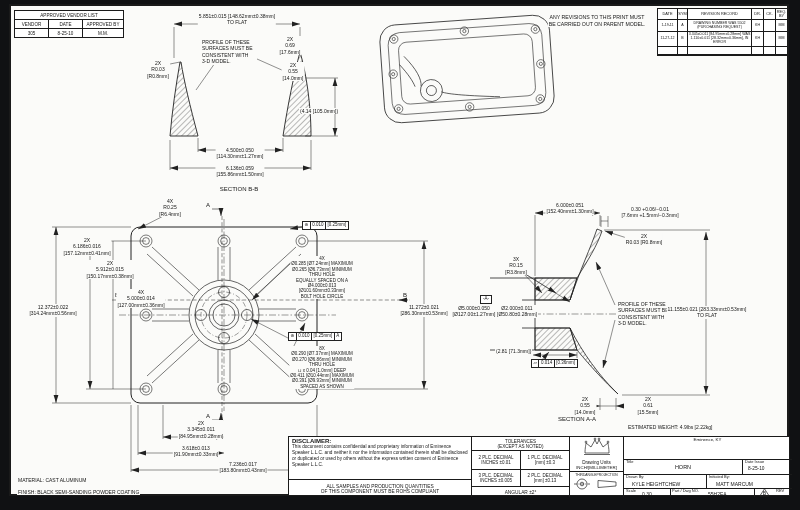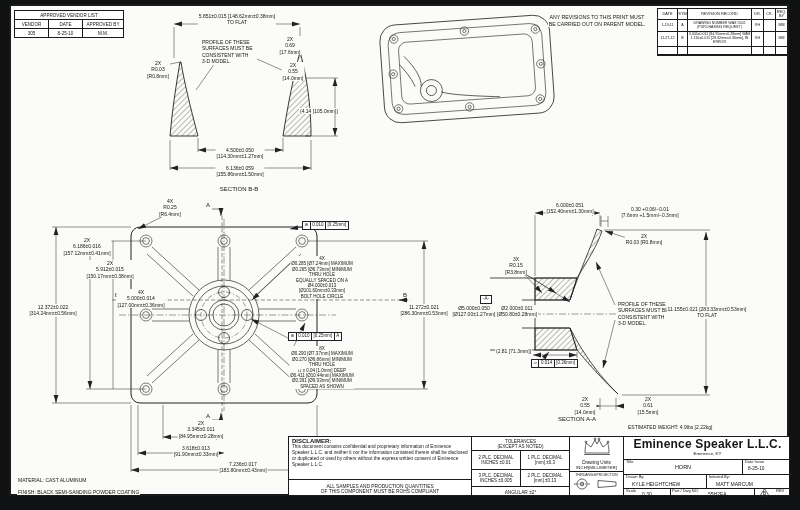--- a/index.html
+++ b/index.html
@@ -457,21 +457,20 @@
         <g stroke="#222" fill="none" stroke-width="0.7">
           <circle cx="12" cy="7" r="5"></circle>
             <circle cx="12" cy="7" r="1.8"></circle>
           <line x1="4" y1="7" x2="20" y2="7" stroke-dasharray="3 1.5 0.8 1.5"></line>
           <path d="M28,3.5 L46,5 L46,9 L28,10.5 Z"></path>
         </g>
       </svg>
     </div>
 
     <div class="cell" style="left:334px;top:0;width:168px;height:60px;border-left:1px solid #1a1a1a;">
-      <div class="company-name">Eminence Speaker L.L.C.</div>
       <div style="font-size:4.4px;text-align:center;">Eminence, KY</div>
       <div class="hl" style="left:0;top:22px;width:168px;"></div>
       <div class="tiny" style="position:absolute;left:2px;top:23px;">Title</div>
       <div style="position:absolute;left:0;top:27px;width:118px;text-align:center;font-size:5.5px;">HORN</div>
       <div class="vl" style="left:118px;top:22px;height:15px;"></div>
       <div class="tiny" style="position:absolute;left:121px;top:23px;">Date Issue</div>
       <div style="position:absolute;left:124px;top:29px;font-size:4.8px;">8-25-10</div>
       <div class="hl" style="left:0;top:37px;width:168px;"></div>
       <div class="tiny" style="position:absolute;left:2px;top:38px;">Drawn By:</div>
       <div style="position:absolute;left:8px;top:44px;font-size:5px;">KYLE HEIGHTCHEW</div>

